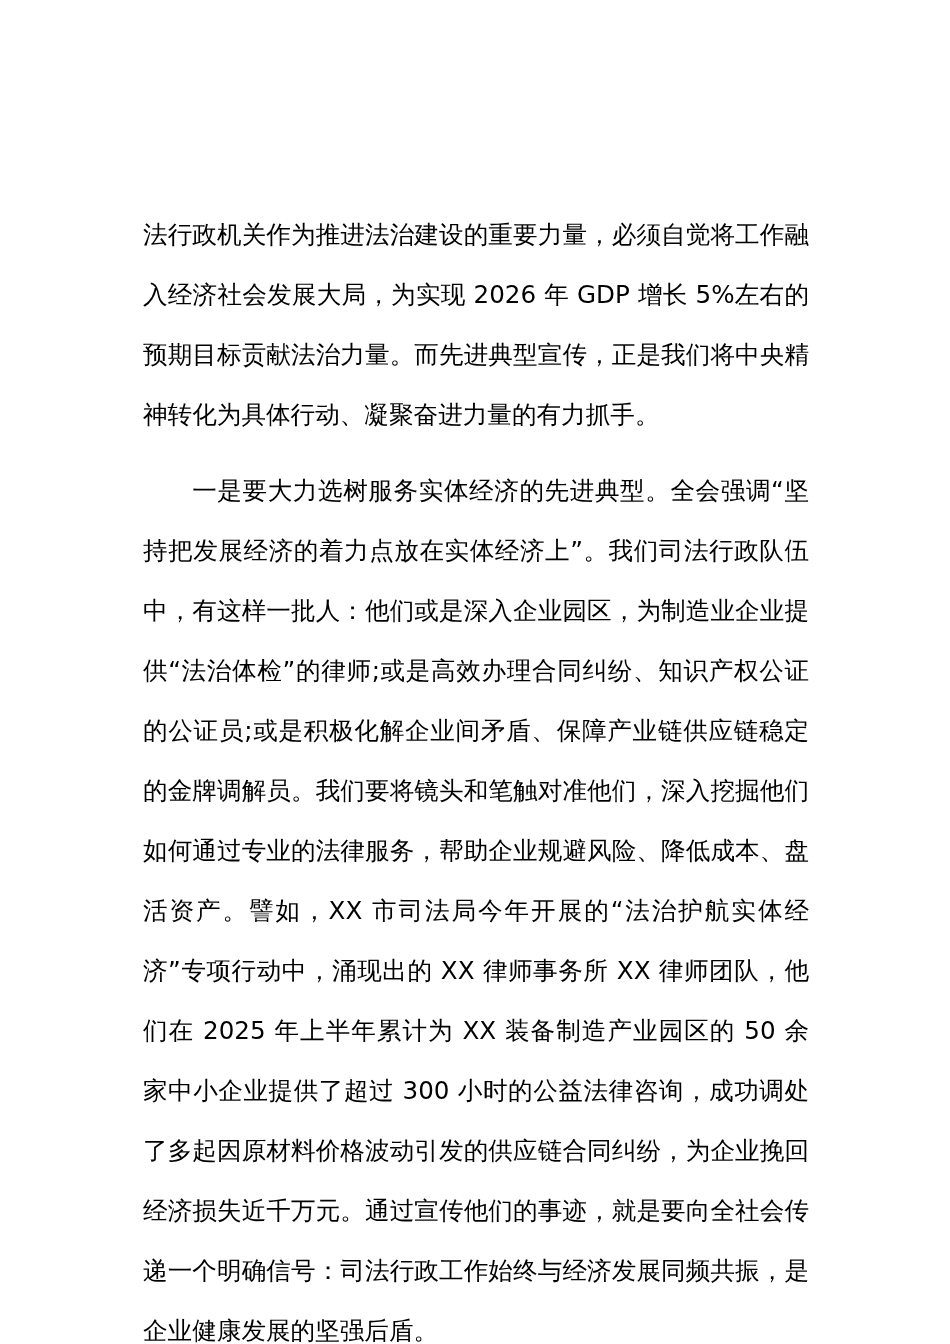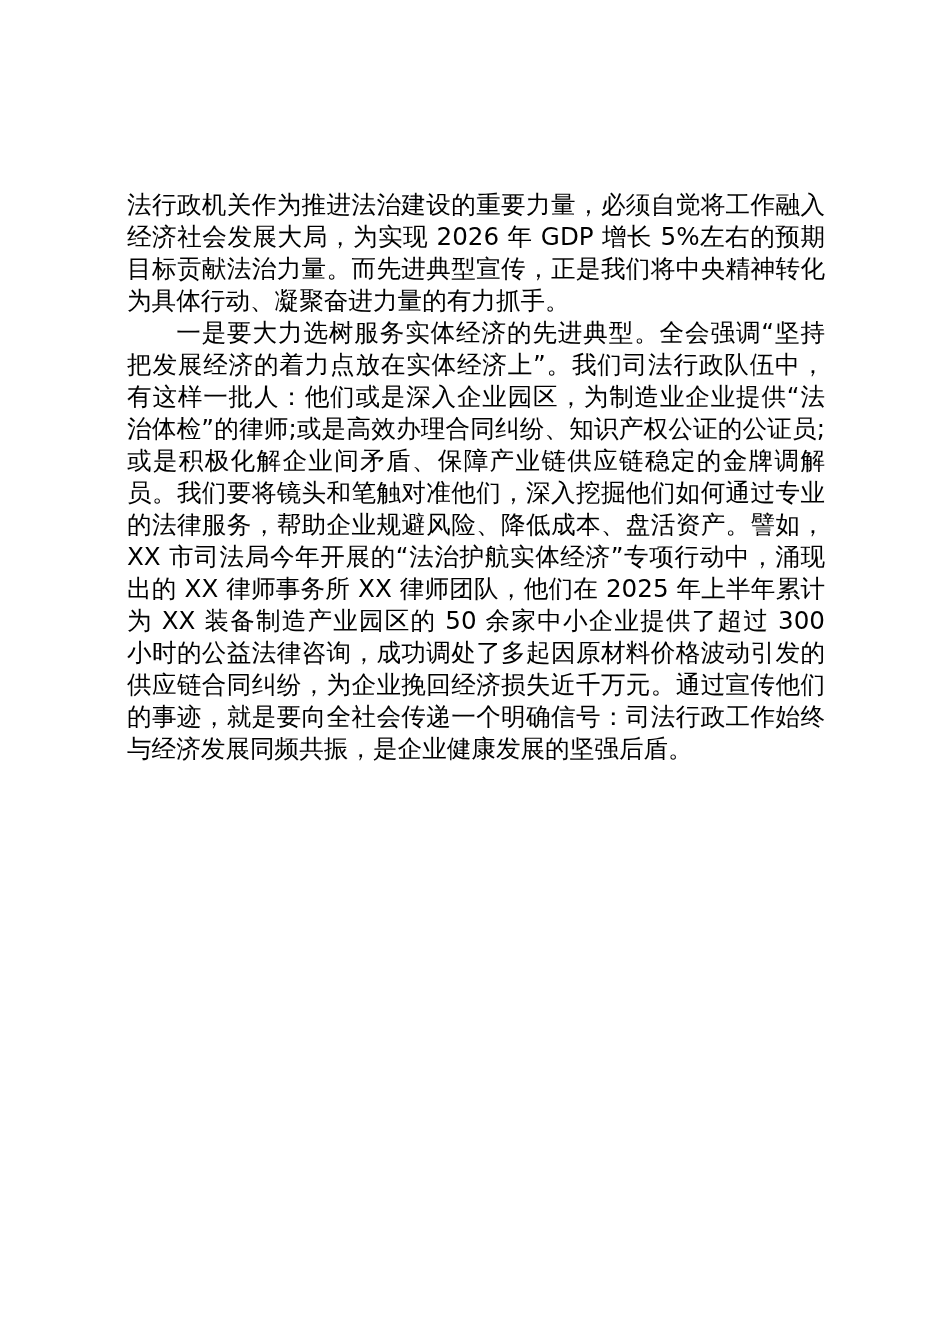--- a/index.html
+++ b/index.html
@@ -15,23 +15,23 @@
       font-family: "DejaVu Sans", "Liberation Sans", sans-serif;
       color: #000000;
     }
     .page {
       position: absolute;
       left: 127px;
       top: 189px;
       width: 698px;
     }
     .para {
-      margin: 0;
+      margin: 16px;
       font-size: 24.6px;
-      line-height: 32px;
+      line-height: 60px;
       text-align: justify;
       text-align-last: left;
       letter-spacing: 0;
       word-break: break-all;
     }
     .indent {
       text-indent: 2em;
     }
   </style>
 </head>

